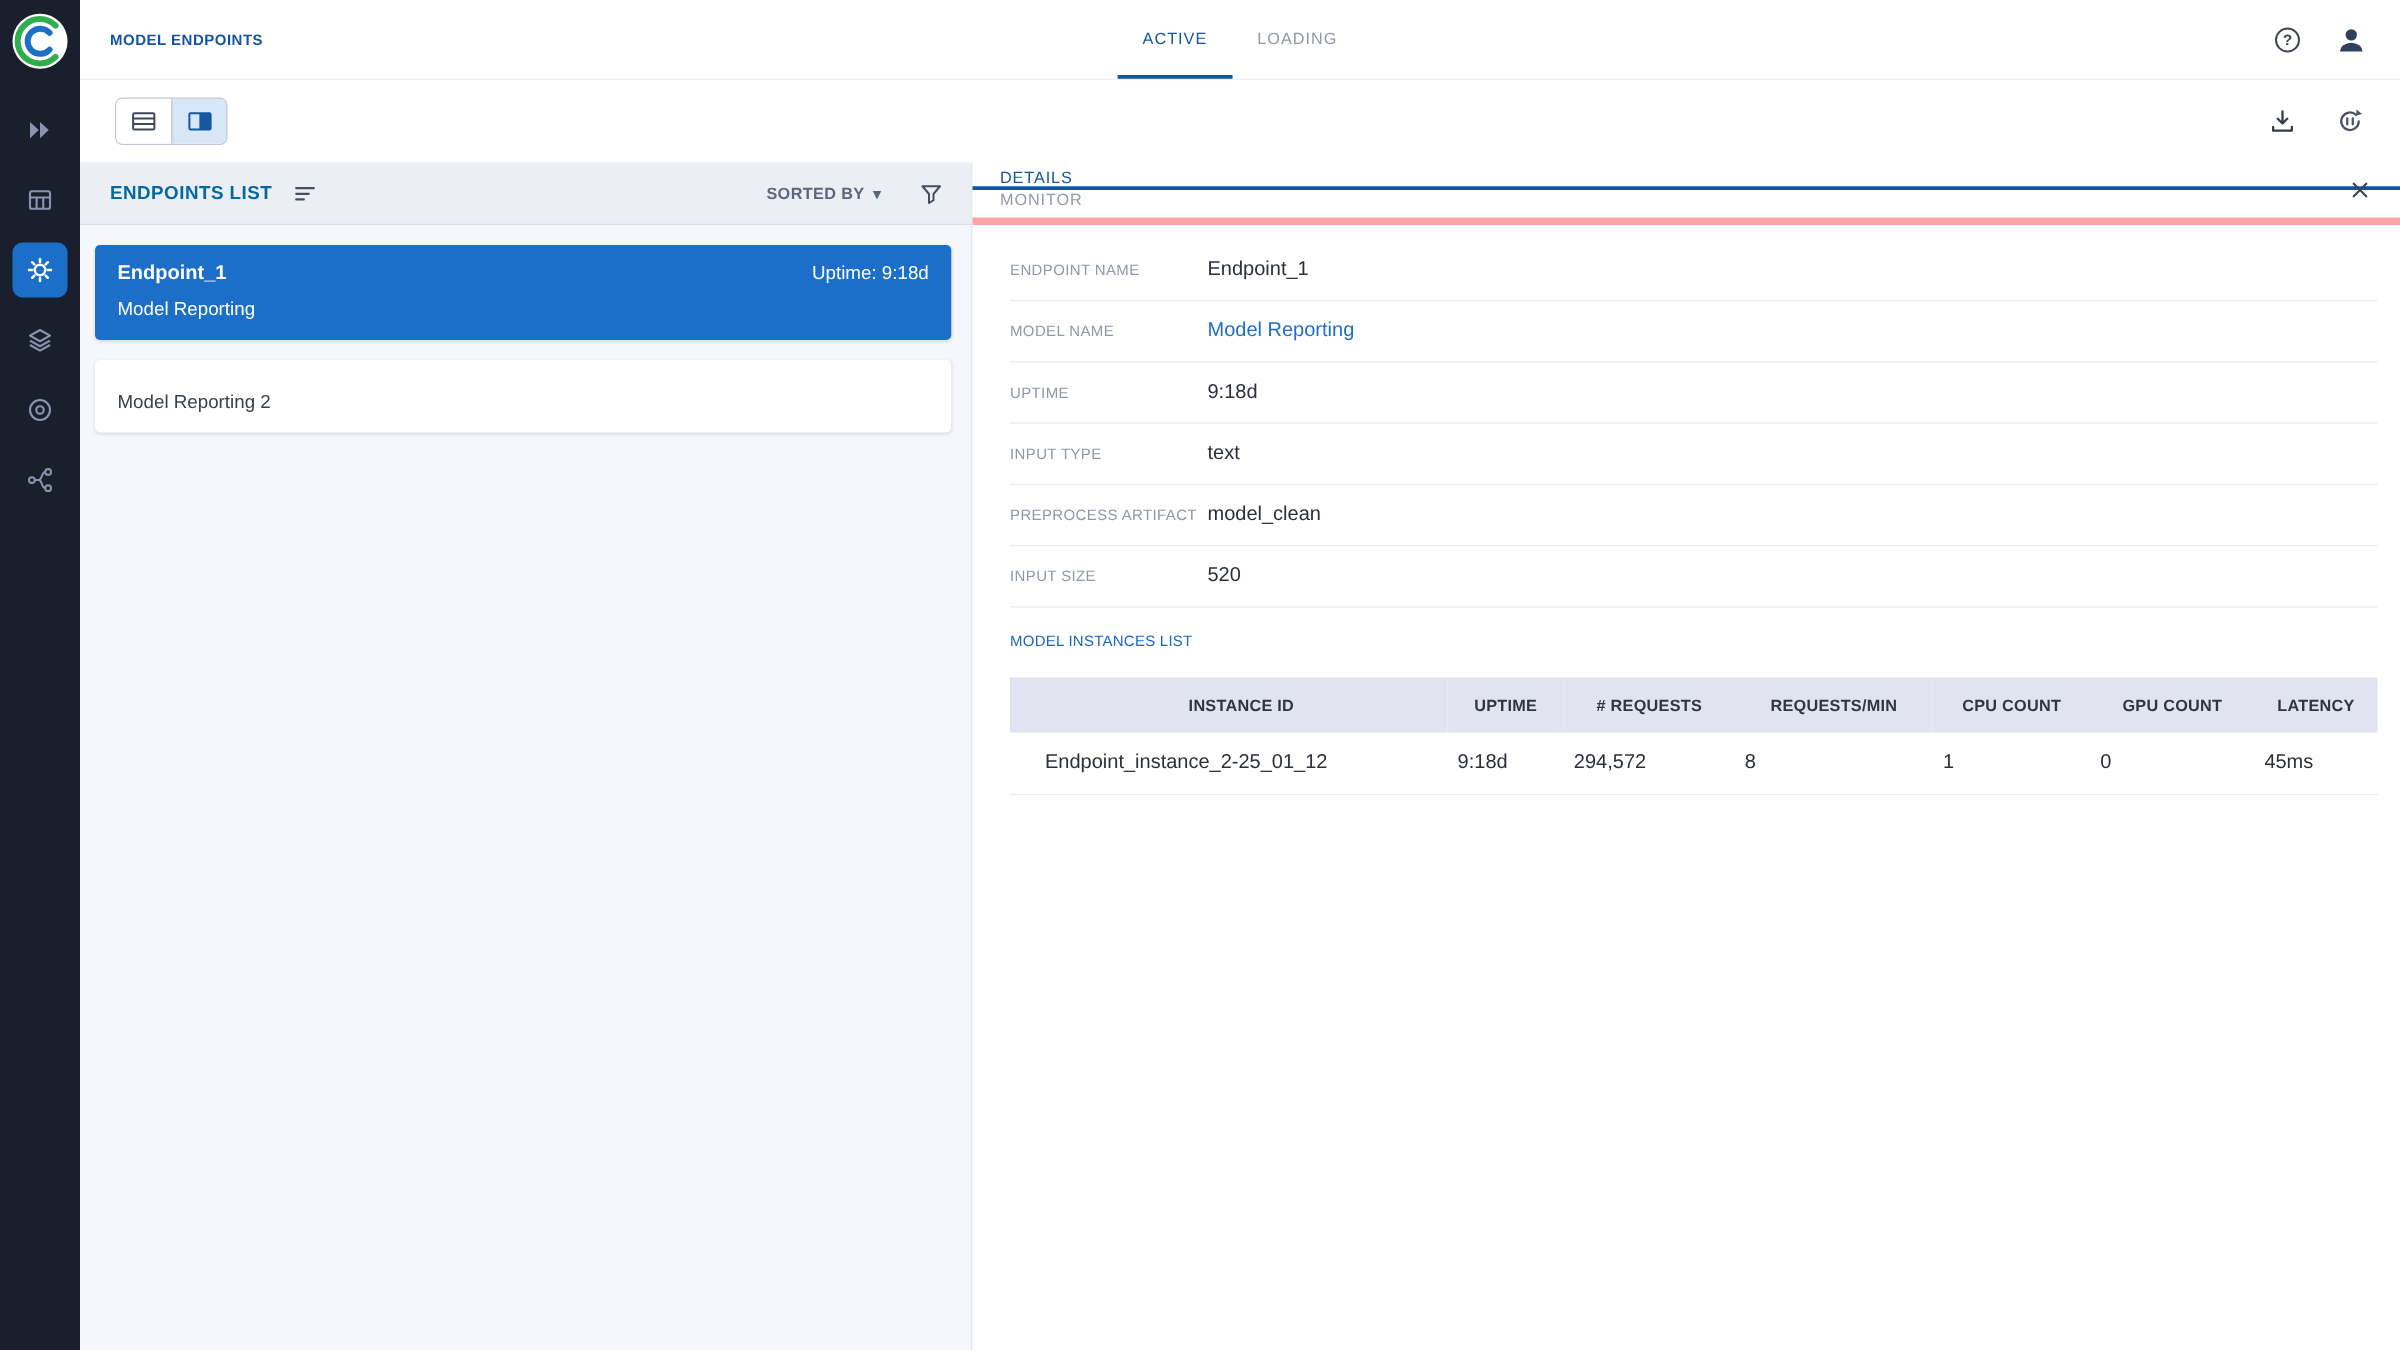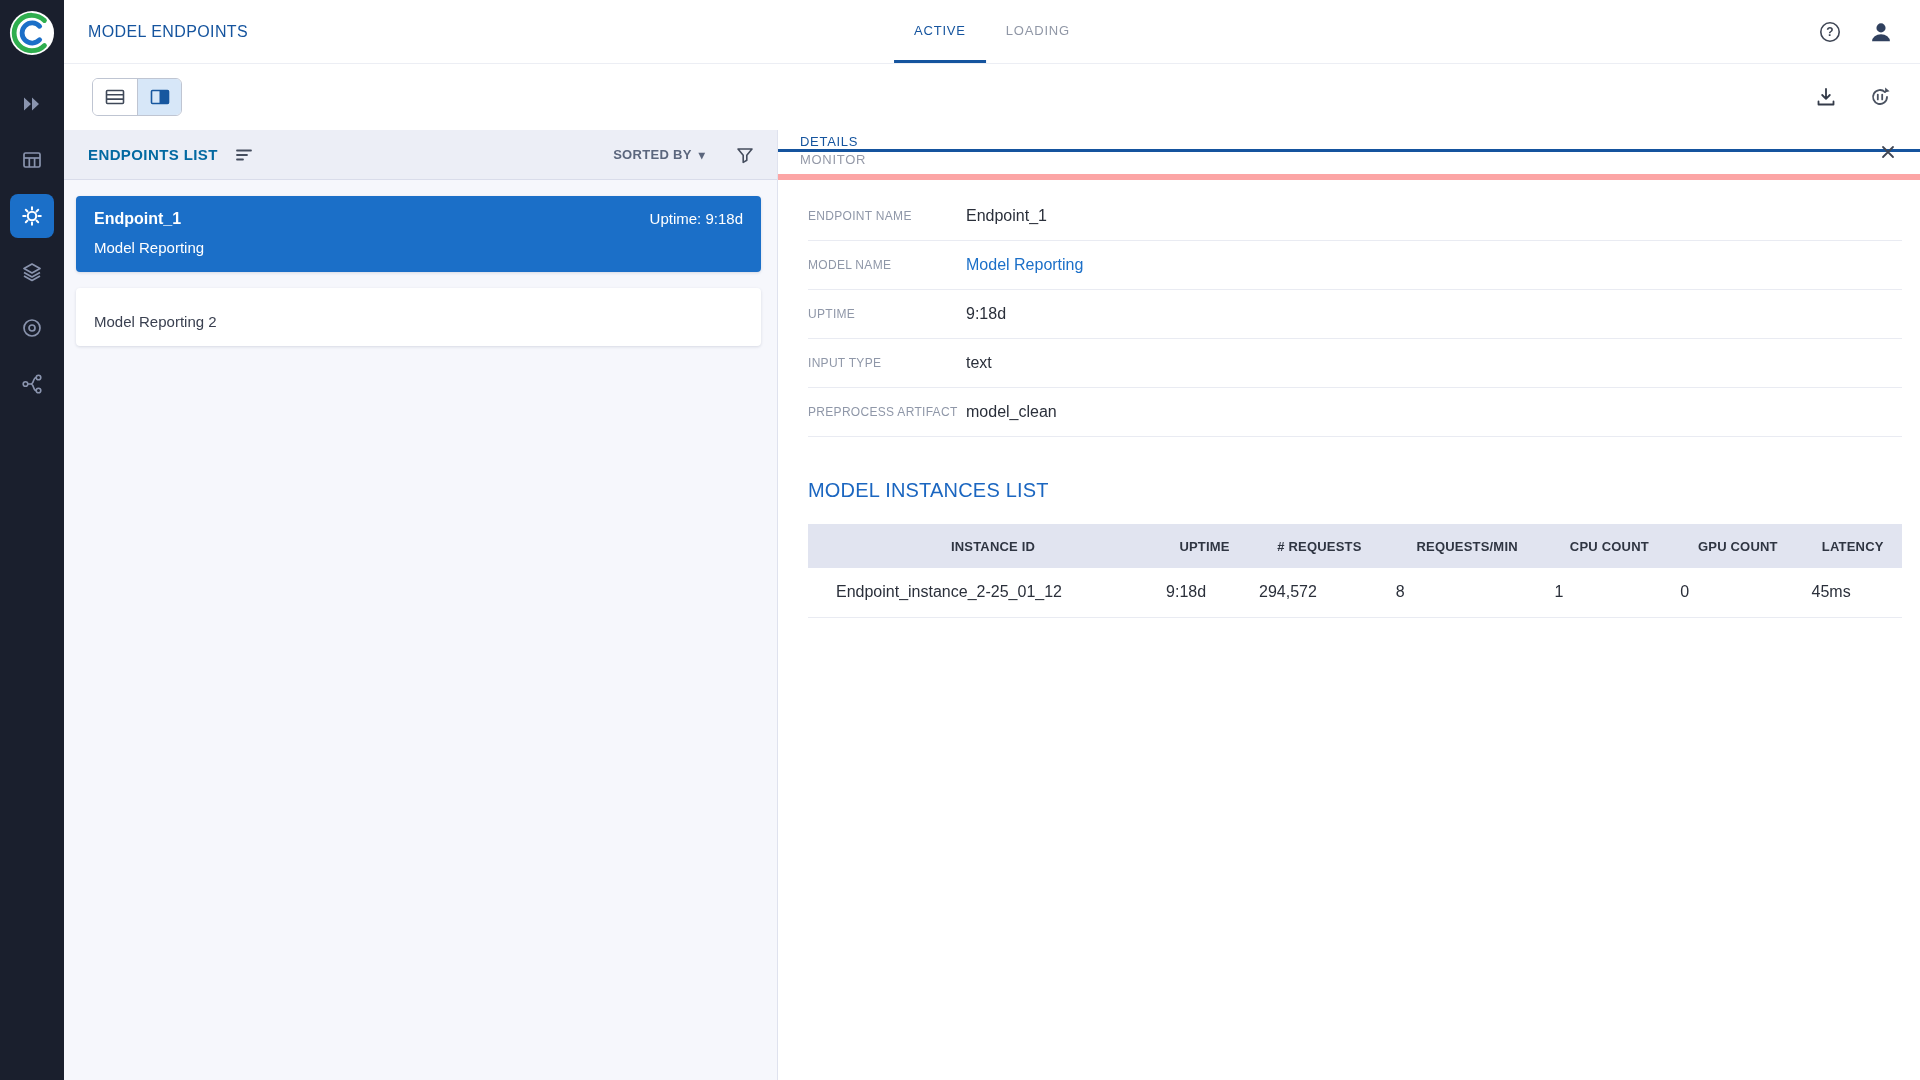--- a/index.html
+++ b/index.html
@@ -9,21 +9,21 @@
   
   .sidebar { width:64px; min-width:64px; background:var(--sidebarBg,#1a1f2d); display:flex; flex-direction:column; align-items:center; padding-top:10px; }
   .logo { width:46px; height:46px; margin-bottom:26px; display:flex; align-items:center; justify-content:center; cursor:pointer; }
   .nav-item { width:44px; height:44px; margin-bottom:12px; display:flex; align-items:center; justify-content:center; border-radius:8px; cursor:pointer; }
   .nav-item.active { background:var(--accent,#1b6fc8); }
 
   
   .main { flex:1; display:flex; flex-direction:column; min-width:0; }
 
   .topbar { height:64px; min-height:64px; display:flex; align-items:center; padding:0 26px 0 24px; position:relative; border-bottom:1px solid #eceef4; background:#fff; }
-  .topbar-title { font-size:16px; font-weight:400; letter-spacing:.4px; color:var(--accentDark,#15549e);text-align:right; }
+  .topbar-title { font-size:12px; font-weight:700; letter-spacing:.4px; color:var(--accentDark,#15549e);text-align:right; }
   .topbar-tabs { position:absolute; left:50%; transform:translateX(-50%); top:0; bottom:0; display:flex; }
   .top-tab { display:flex; align-items:center; padding:0 20px; font-size:13px; letter-spacing:.8px; color:#9097a6; border-bottom:3px solid transparent; cursor:pointer; }
   .top-tab.active { color:var(--accentDark,#15549e); border-bottom-color:var(--accentDark,#15549e); }
   .topbar-right { margin-left:auto; display:flex; align-items:center; gap:26px; }
   .icon-btn { background:none; border:none; padding:0; display:flex; align-items:center; justify-content:center; cursor:pointer; }
 
   .toolbar { height:66px; min-height:66px; display:flex; align-items:center; justify-content:space-between; padding:0 28px; background:#fff; }
   .view-toggle { display:flex; border:1px solid #bfc5d2; border-radius:6px; overflow:hidden; }
   .view-btn { width:44px; height:36px; display:flex; align-items:center; justify-content:center; background:#fff; border:none; cursor:pointer; }
   .view-btn + .view-btn { border-left:1px solid #bfc5d2; }
@@ -53,21 +53,21 @@
   .detail-tab { display:flex; align-items:center; padding:0 22px; font-size:13px; letter-spacing:.7px; color:#959aa8; border-bottom:3px solid transparent; background:none; border-top:none; border-left:none; border-right:none; cursor:pointer; font-family:inherit; }
   .detail-tab.active { color:var(--accentDark,#15549e); border-bottom:3px solid var(--accentDark,#15549e); }
   .close-btn { position:absolute; right:22px; top:0; height:100%; }
 
   .details-body { flex:1; overflow-y:auto; padding:12px 18px 40px 30px; }
   .field-row { display:flex; align-items:center; height:49px; border-bottom:1px solid #e9ebf2; }
   .field-label { width:158px; min-width:158px; font-size:12px; letter-spacing:.3px; color:#8f97a8; }
   .field-value { font-size:16px; color:#2a2f3a; }
   .field-value.link { color:var(--link,#1b6fc8); cursor:pointer; }
 
-  .instances-title { margin-top:42px; font-size:20px; letter-spacing:.2px; color:#1b66c0; }
+  .instances-title { margin-top:20px; font-size:12px; letter-spacing:.2px; color:#1b66c0; }
   .instances-table { width:100%; border-collapse:collapse; margin-top:22px; }
   .instances-table th { background:var(--tableHeaderBg,#e1e4f0); height:44px; text-align:center; font-size:13px; font-weight:700; color:#2f3542; padding:0 8px; letter-spacing:.2px; }
   .instances-table th:first-child, .instances-table td:first-child { padding-left:28px; }
   .instances-table td { height:49px; border-bottom:1px solid #e9ebf2; font-size:16px; color:#2a2f3a; padding:0 8px; }
 </style>
 </head>
 <body>
 
 <div class="app">
 
@@ -246,20 +246,24 @@
             <div class="field-label">UPTIME</div>
             <div class="field-value">9:18d</div>
           </div>
           <div class="field-row">
             <div class="field-label">INPUT TYPE</div>
             <div class="field-value">text</div>
           </div>
           <div class="field-row">
             <div class="field-label">PREPROCESS ARTIFACT</div>
             <div class="field-value">model_clean</div>
+          </div>
+          <div class="field-row">
+            <div class="field-label">INPUT SIZE</div>
+            <div class="field-value">520</div>
           </div>
 
           <div class="instances-title">MODEL INSTANCES LIST</div>
 
           <table class="instances-table">
             <colgroup>
               <col style="width:32%">
                 <col style="width:8.5%">
                 <col style="width:12.5%">
                 <col style="width:14.5%">

